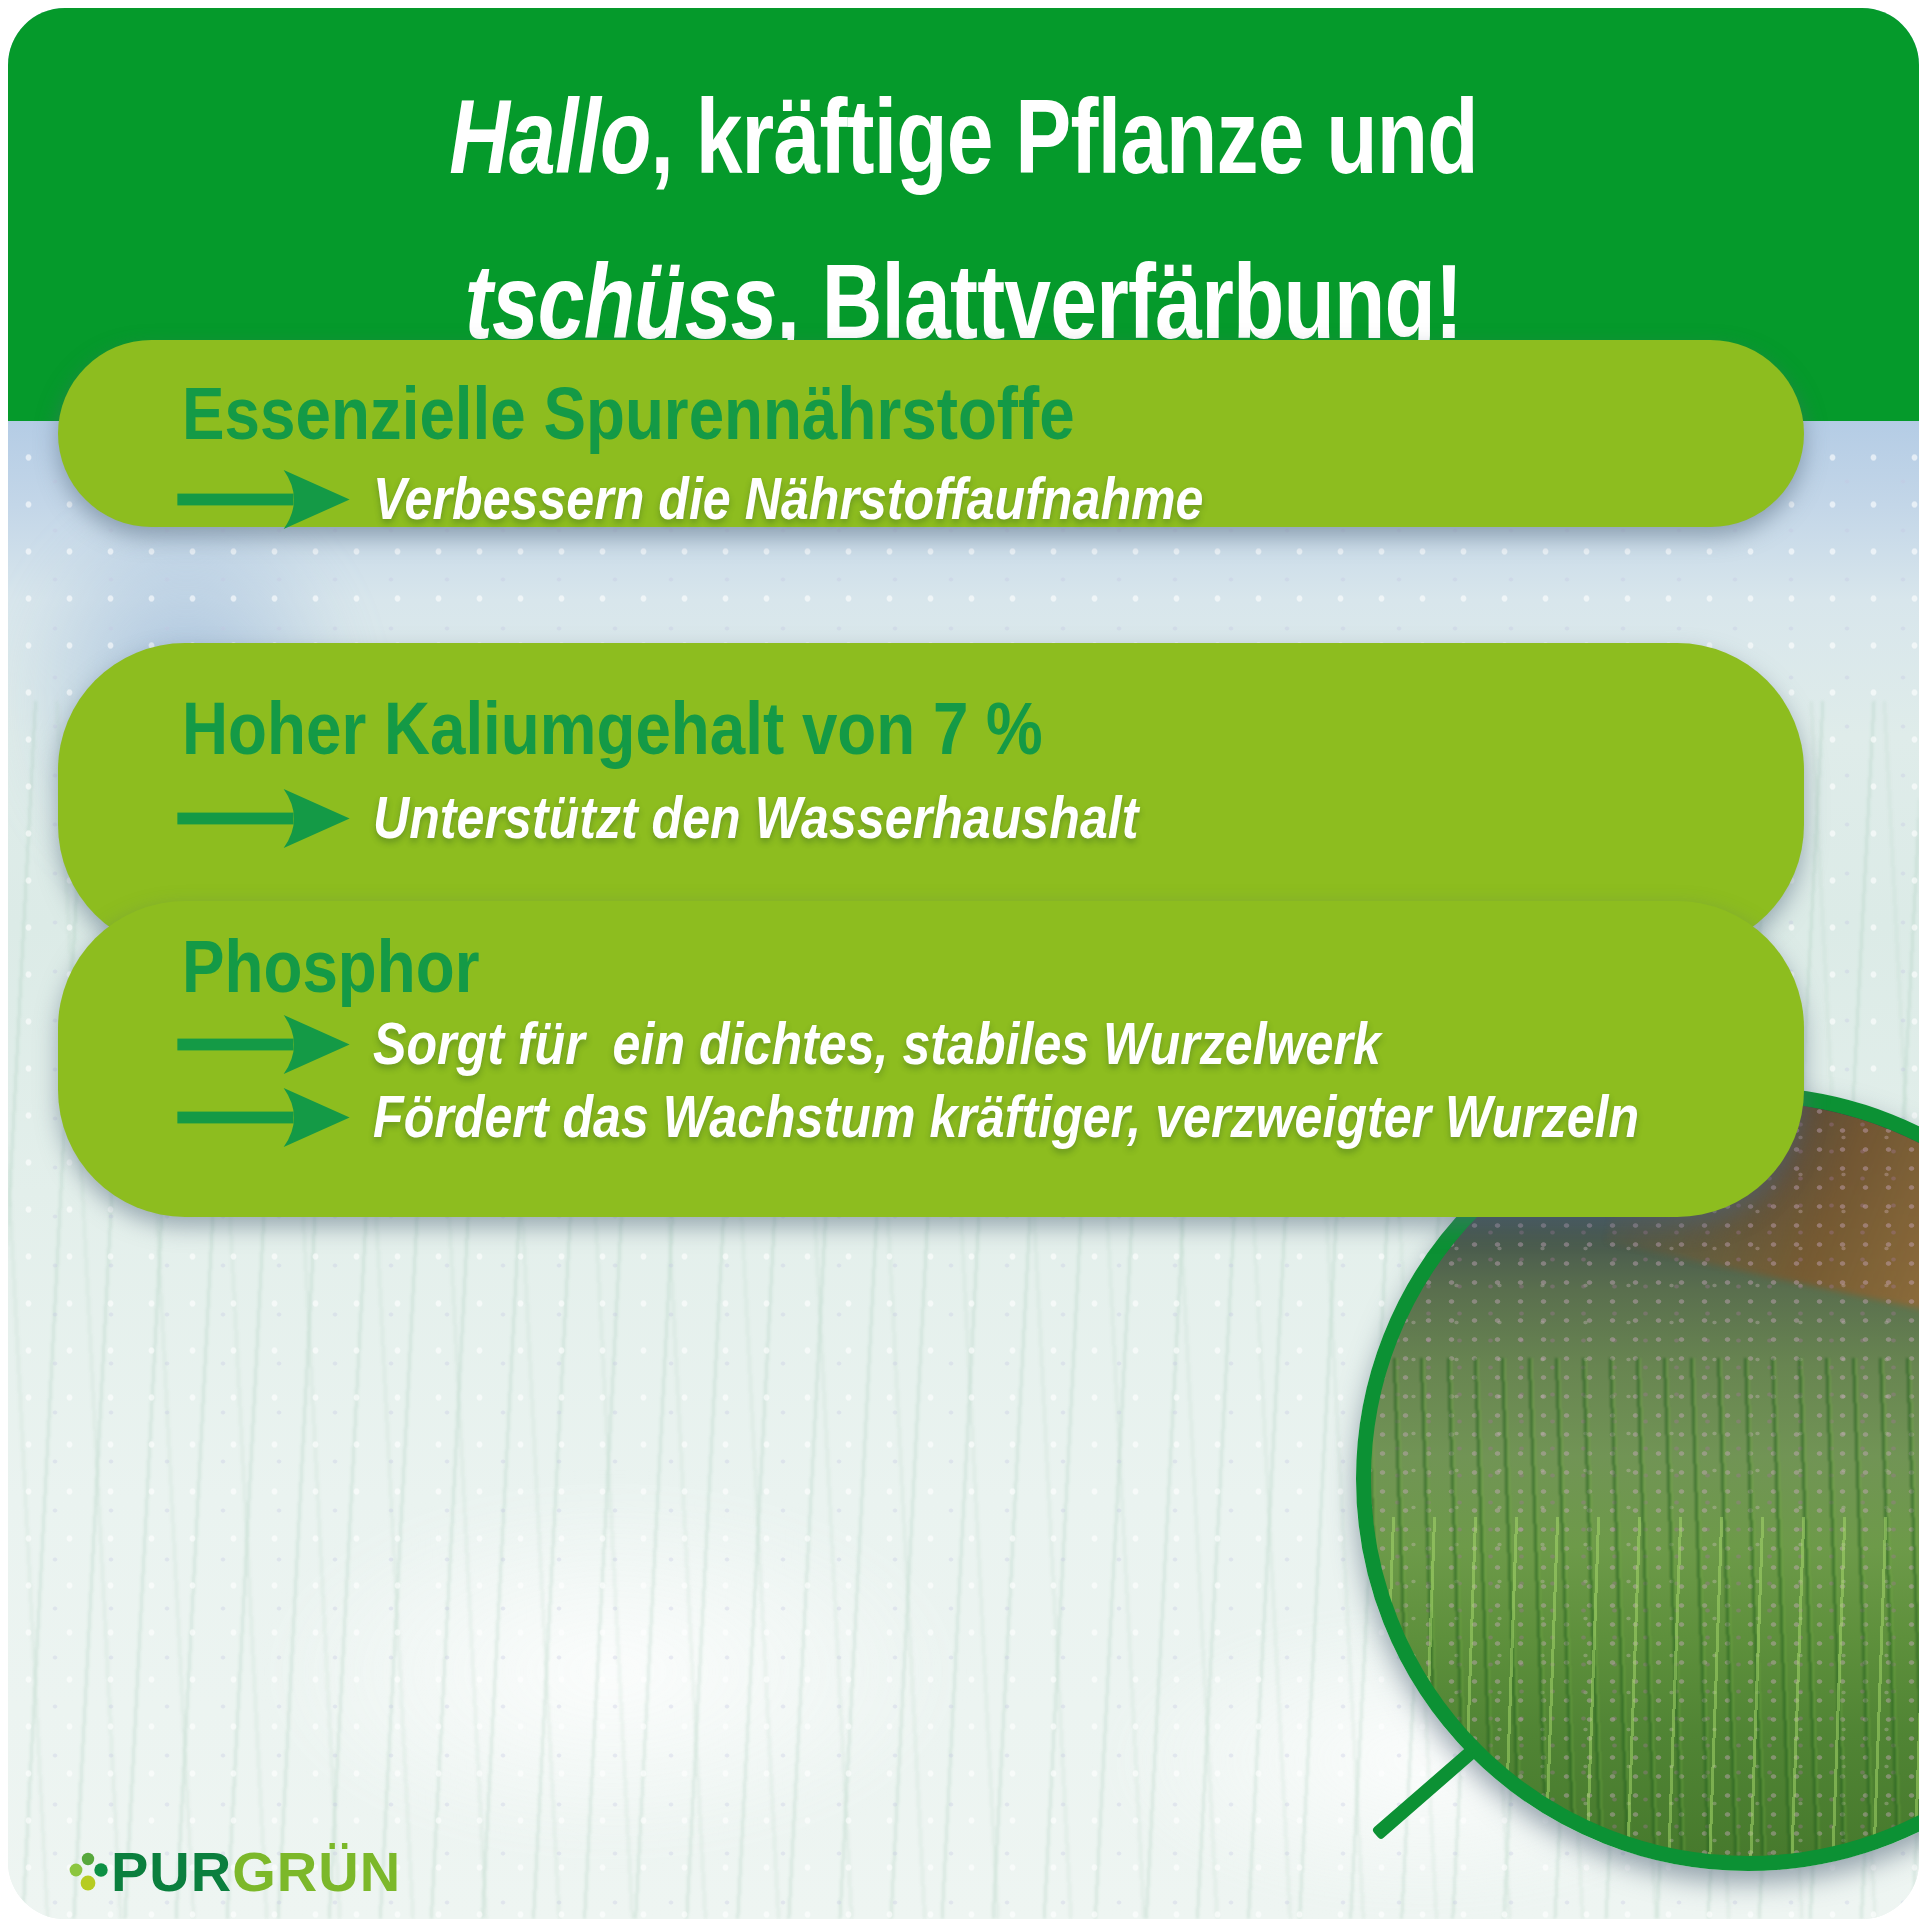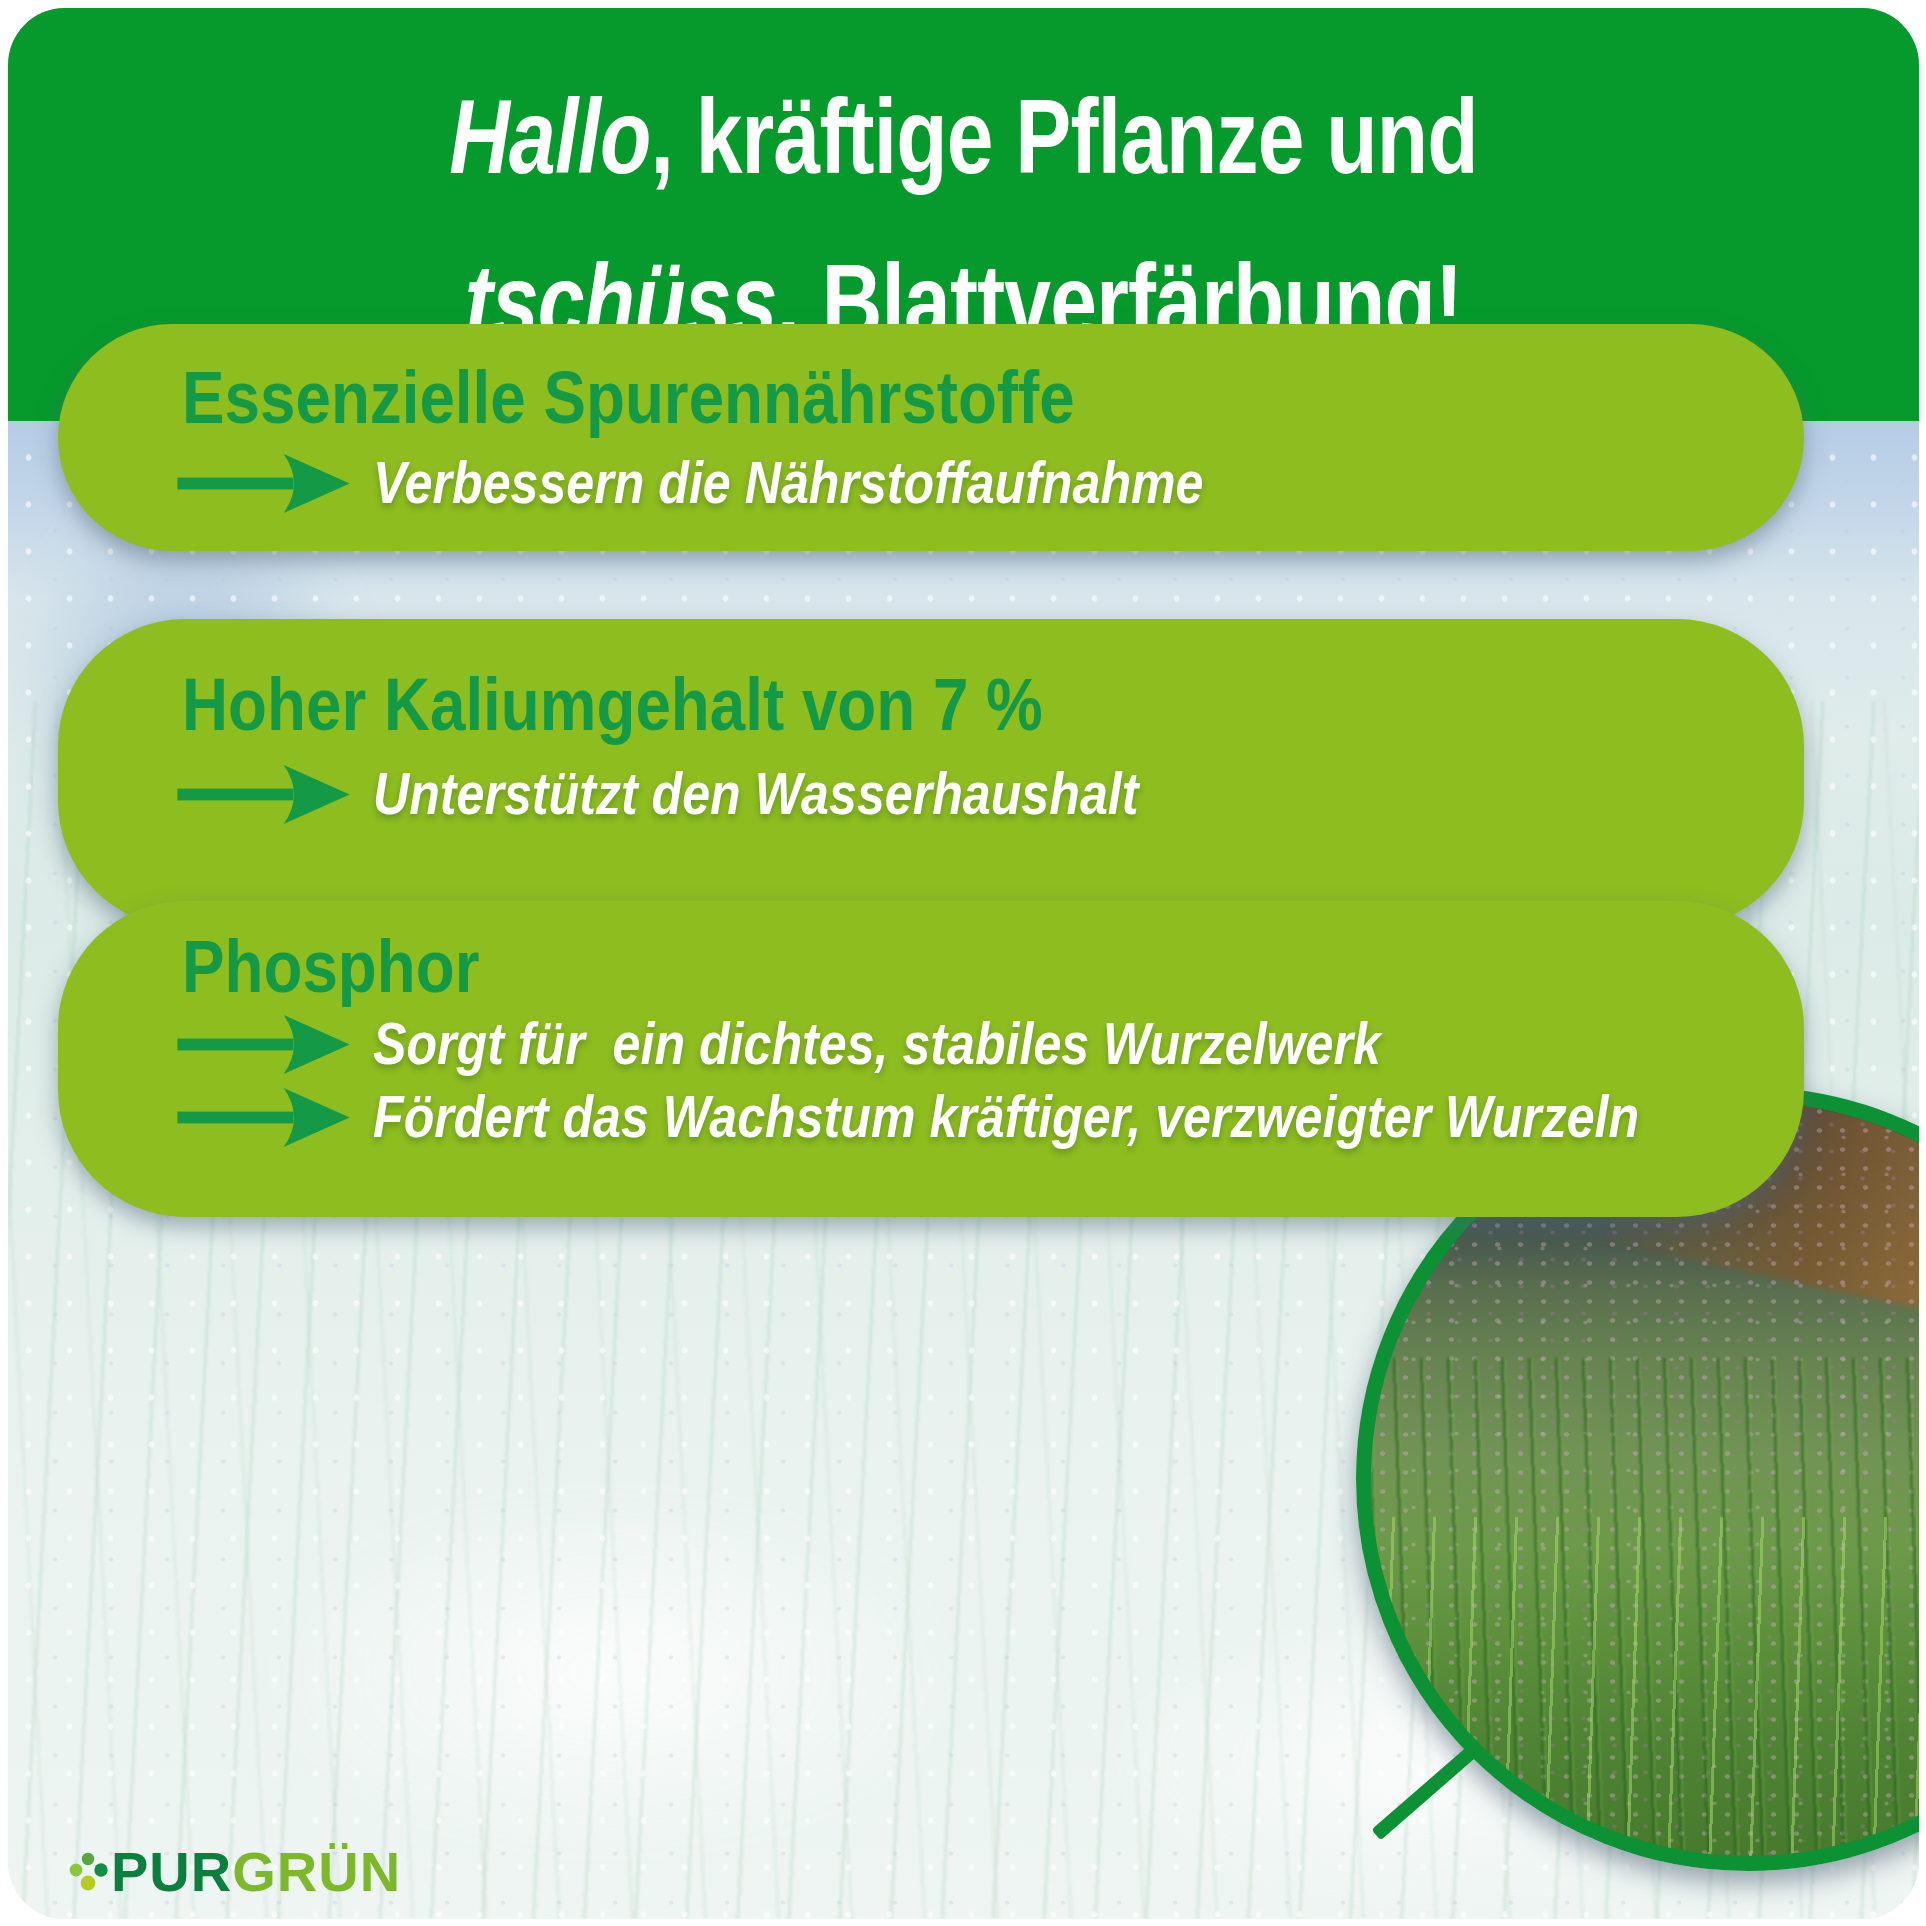--- a/index.html
+++ b/index.html
@@ -34,22 +34,22 @@
   
   .header{position:absolute;left:0;top:0;right:0;height:413px;background:#059a2b;
           border-radius:51px 51px 0 0;text-align:center;padding-top:46px;box-sizing:border-box;z-index:3;}
   .header .line{color:#ffffff;font-weight:700;font-size:105px;line-height:165px;
           letter-spacing:-1px;transform:scaleX(.8);transform-origin:center;white-space:nowrap;}
   .header .it{font-style:italic;}
 
   
   .card{position:absolute;left:50px;width:1746px;background:#8dbd1f;border-radius:127px;
         box-shadow:0 10px 22px rgba(82,104,124,.5);z-index:5;box-sizing:border-box;}
-  .card1{top:316px;height:227px;}
-  .card2{top:611px;height:309px;}
+  .card1{top:332px;height:187px;}
+  .card2{top:635px;height:309px;}
   .card3{top:893px;height:316px;}
   .card-title{margin-left:124px;color:#149a46;font-weight:700;font-size:75px;line-height:79px;
         transform:scaleX(.85);transform-origin:left center;white-space:nowrap;}
   .card1 .card-title{padding-top:34px;}
   .card2 .card-title{padding-top:46px;}
   .card3 .card-title{padding-top:26px;}
   .row{display:flex;align-items:center;margin-left:119px;gap:23px;}
   .card1 .row{margin-top:14px;}
   .card2 .row{margin-top:18px;}
   .card3 .row.r1{margin-top:8px;}

